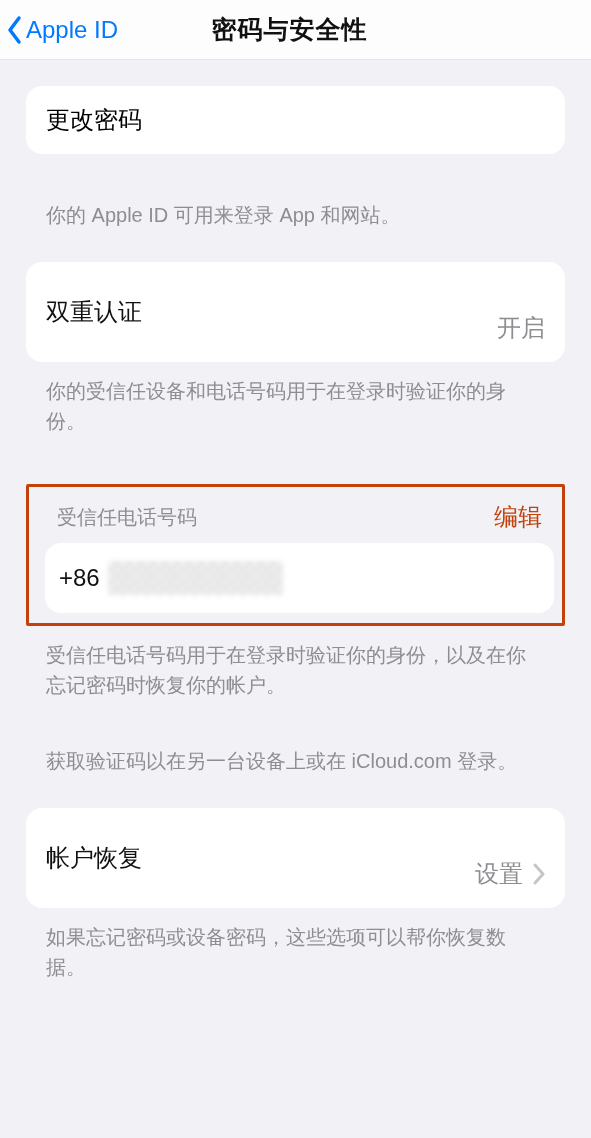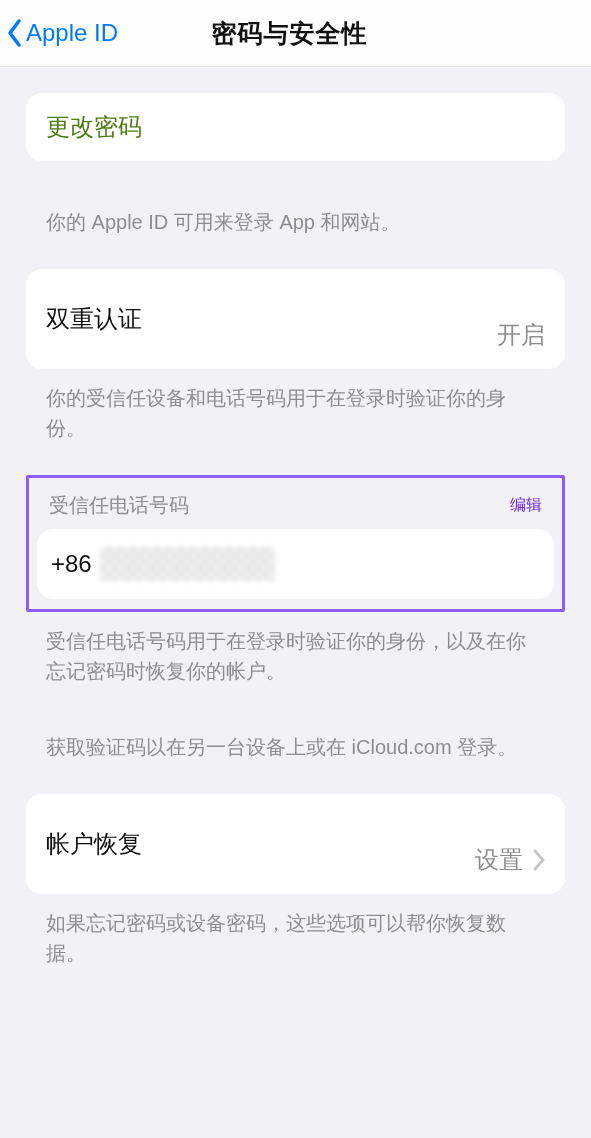--- a/index.html
+++ b/index.html
@@ -5,21 +5,21 @@
     * { box-sizing: border-box; margin: 0; padding: 0; }
     html, body { width: 591px; height: 1138px; }
     body {
       font-family: -apple-system, "Helvetica Neue", Arial, sans-serif;
       background: #f2f2f6;
       color: #111;
       font-size: 22px;
     }
 
     .nav {
-      height: 67px;
+      height: 60px;
       background: #fdfdfd;
       border-bottom: 1px solid #e6e6e8;
       display: flex;
       align-items: center;
       position: relative;
       padding: 0 6px;
     }
     .nav-back {
       display: flex;
       align-items: center;
@@ -47,21 +47,21 @@
       background: #ffffff;
       border-radius: 16px;
       padding: 18px 20px;
       display: flex;
       align-items: center;
       justify-content: space-between;
       min-height: 68px;
     }
 
     .cell-label { font-size: 24px; }
-    .cell-link .cell-label { color: #4d7c0f; }
+    .cell-link .cell-label { color: #000000; }
 
     .cell-value {
       color: #8e8e92;
       font-size: 24px;
       display: flex;
       align-items: center;
       margin-top: 32px;
     }
     .chevron-right { margin-left: 10px; display: inline-flex; }
 
@@ -76,30 +76,30 @@
       display: flex;
       align-items: center;
       justify-content: space-between;
       padding: 8px 20px 10px 20px;
     }
     .section-header .title {
       color: #8e8e92;
       font-size: 20px;
     }
     .section-header .edit {
-      color: #6d28d9;
-      font-size: 16px;
+      color: #c2410c;
+      font-size: 24px;
       cursor: pointer;
     }
 
     .highlight-box {
-      border: 3px solid #8b5cf6;
+      border: 3px solid #c2410c;
       border-radius: 2px;
-      padding: 6px 8px 10px 8px;
-      margin-top: 32px;
+      padding: 6px 8px 10px 16px;
+      margin-top: 48px;
     }
     .highlight-box .cell { border-radius: 16px; }
     .highlight-box .section-header { padding-left: 12px; padding-right: 12px; }
     .highlight-box .cell.phone-cell { padding: 18px 14px; }
 
     .phone-redact {
       display: flex;
       align-items: center;
       gap: 8px;
     }

